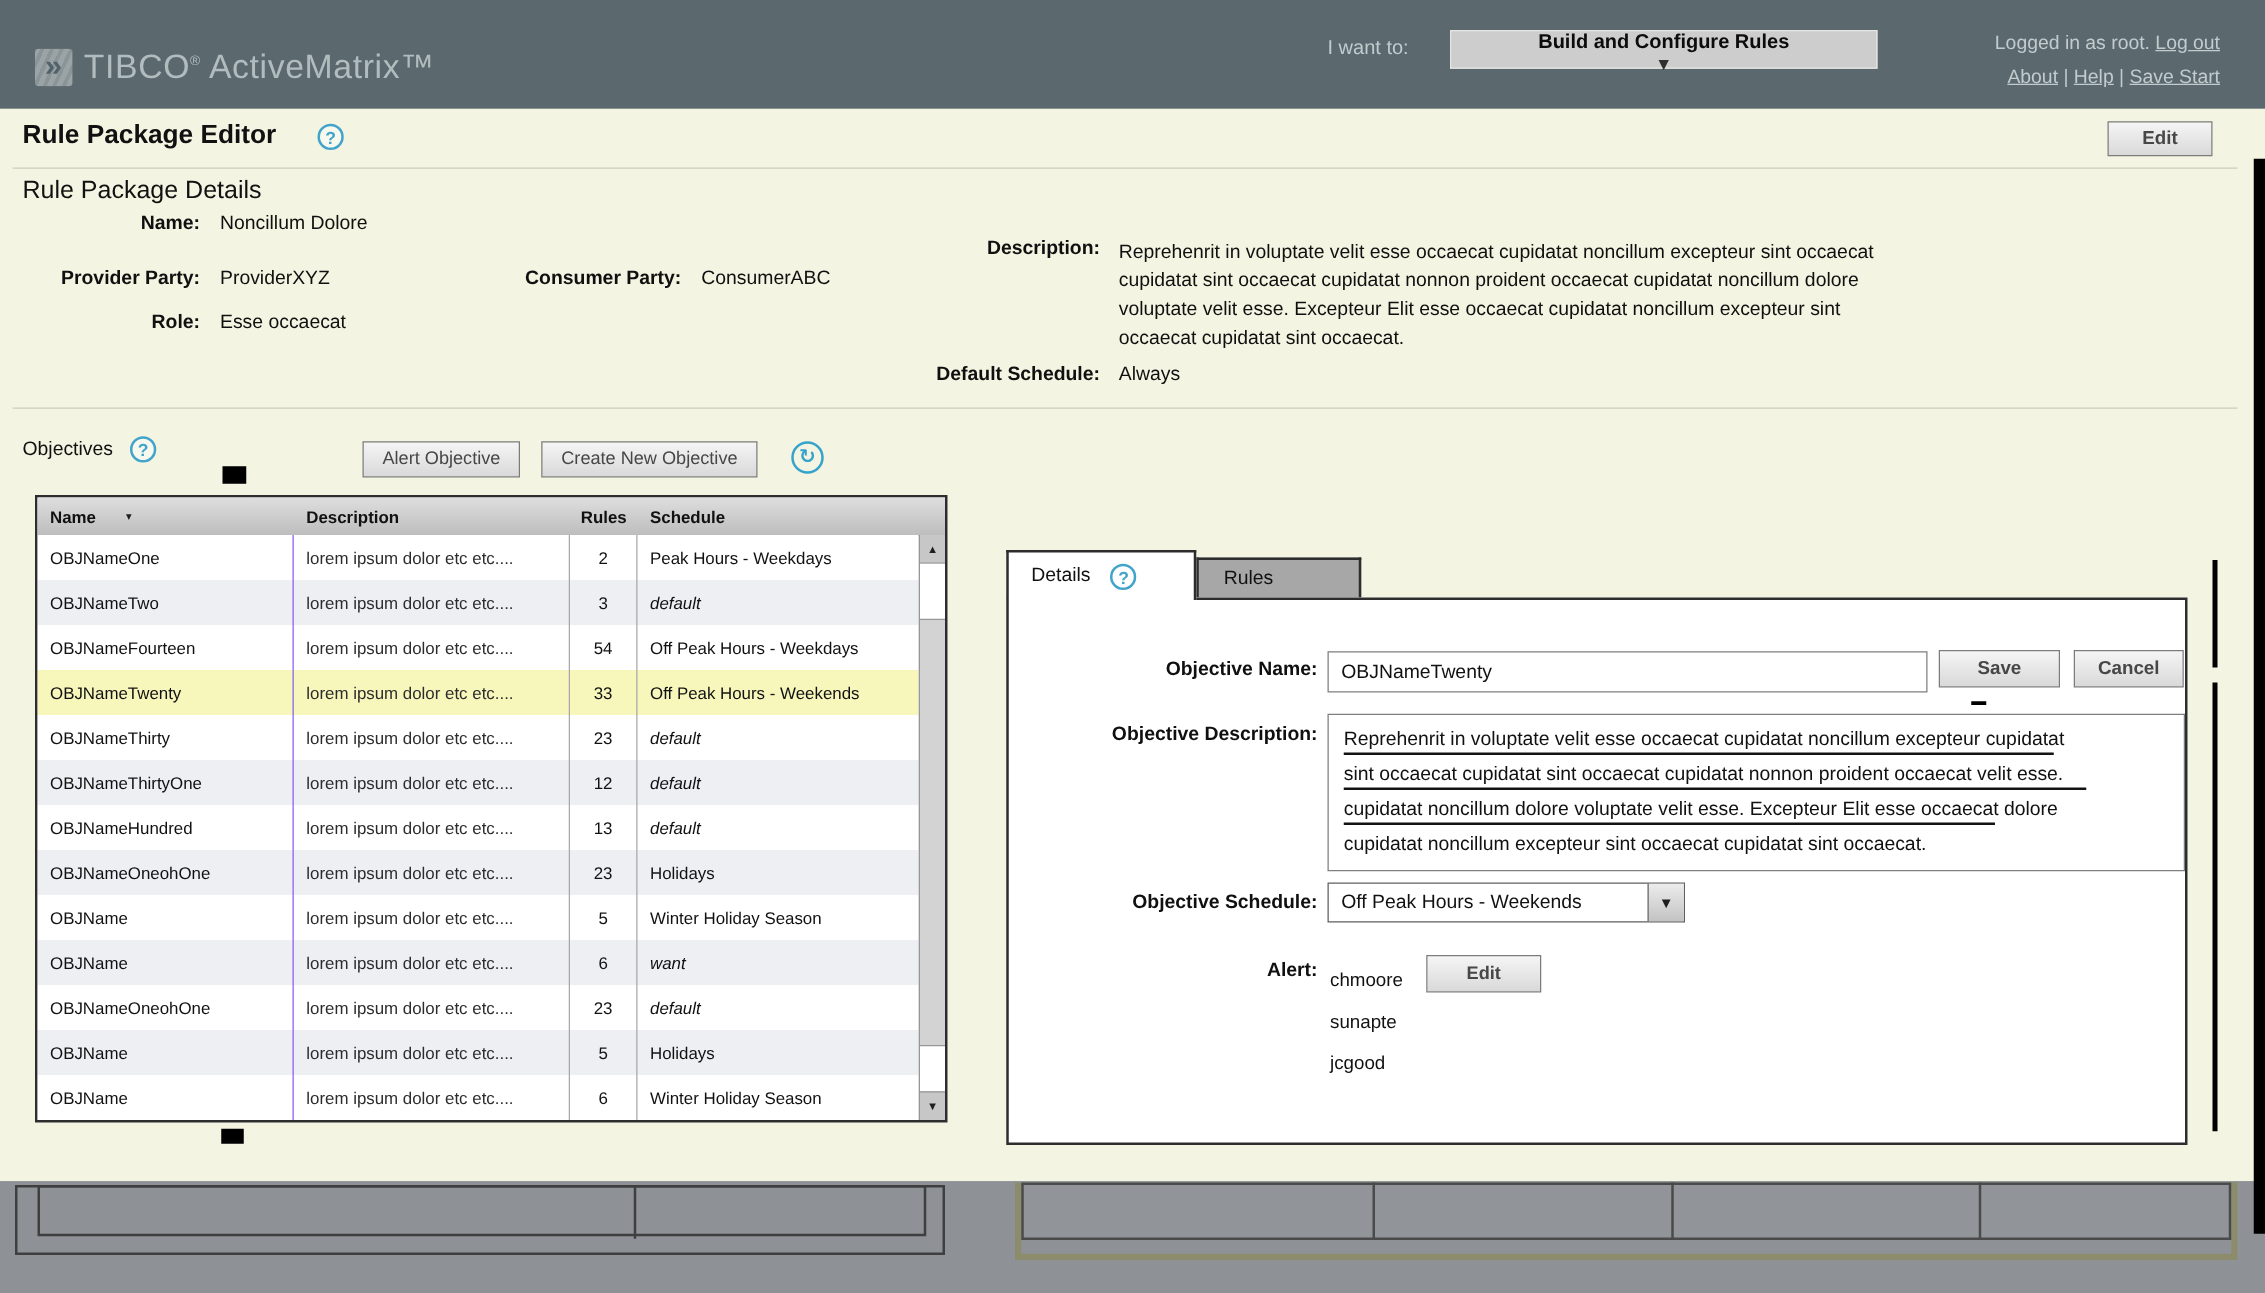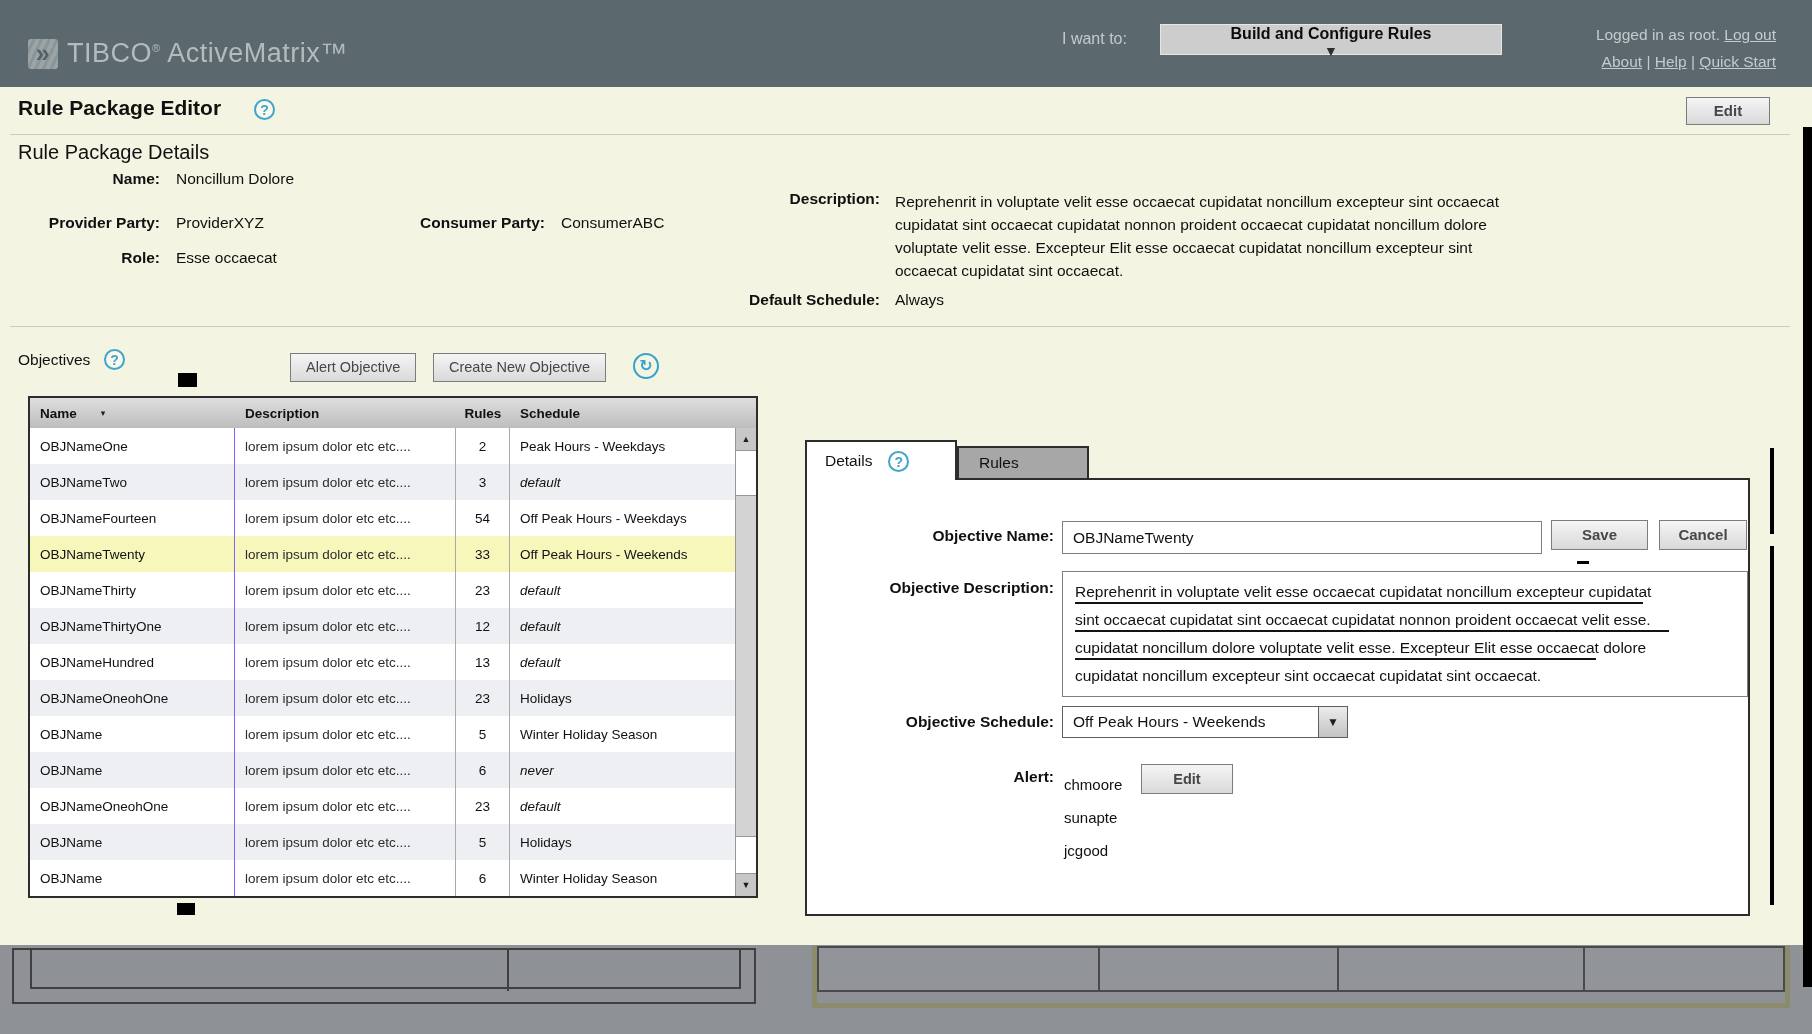--- a/index.html
+++ b/index.html
@@ -135,21 +135,21 @@
     <span>Build and Configure Rules</span>
     <span class="arr">▼</span>
   </div>
   <div class="abs session">
     <div><span>Logged in as root.</span>
       <a>Log out</a></div>
     <div><a>About</a>
       <span>|</span>
       <a>Help</a>
       <span>|</span>
-      <a>Quick Start</a></div>
+      <a>Save Start</a></div>
   </div>
 
   <div class="abs page-title">Rule Package Editor</div>
   <span class="abs help" style="left:254px;top:99px;">?</span>
   <div class="abs btn btn-edit-top">Edit</div>
   <div class="abs divider" style="left:10px;top:134px;width:1780px;"></div>
 
   <div class="abs" style="left:18px;top:141px;font-size:20px;">Rule Package Details</div>
   <div class="abs lbl" style="left:20px;top:170px;width:140px;">Name:</div>
   <div class="abs val" style="left:176px;top:170px;">Noncillum Dolore</div>
@@ -237,21 +237,21 @@
         <div class="trow">
           <div class="tc tc-name">OBJName</div>
           <div class="tc tc-desc">lorem ipsum dolor etc etc....</div>
           <div class="tc tc-rules">5</div>
           <div class="tc tc-sched">Winter Holiday Season</div>
         </div>
         <div class="trow alt">
           <div class="tc tc-name">OBJName</div>
           <div class="tc tc-desc">lorem ipsum dolor etc etc....</div>
           <div class="tc tc-rules">6</div>
-          <div class="tc tc-sched it">never</div>
+          <div class="tc tc-sched it">want</div>
         </div>
         <div class="trow">
           <div class="tc tc-name">OBJNameOneohOne</div>
           <div class="tc tc-desc">lorem ipsum dolor etc etc....</div>
           <div class="tc tc-rules">23</div>
           <div class="tc tc-sched it">default</div>
         </div>
         <div class="trow alt">
           <div class="tc tc-name">OBJName</div>
           <div class="tc tc-desc">lorem ipsum dolor etc etc....</div>

